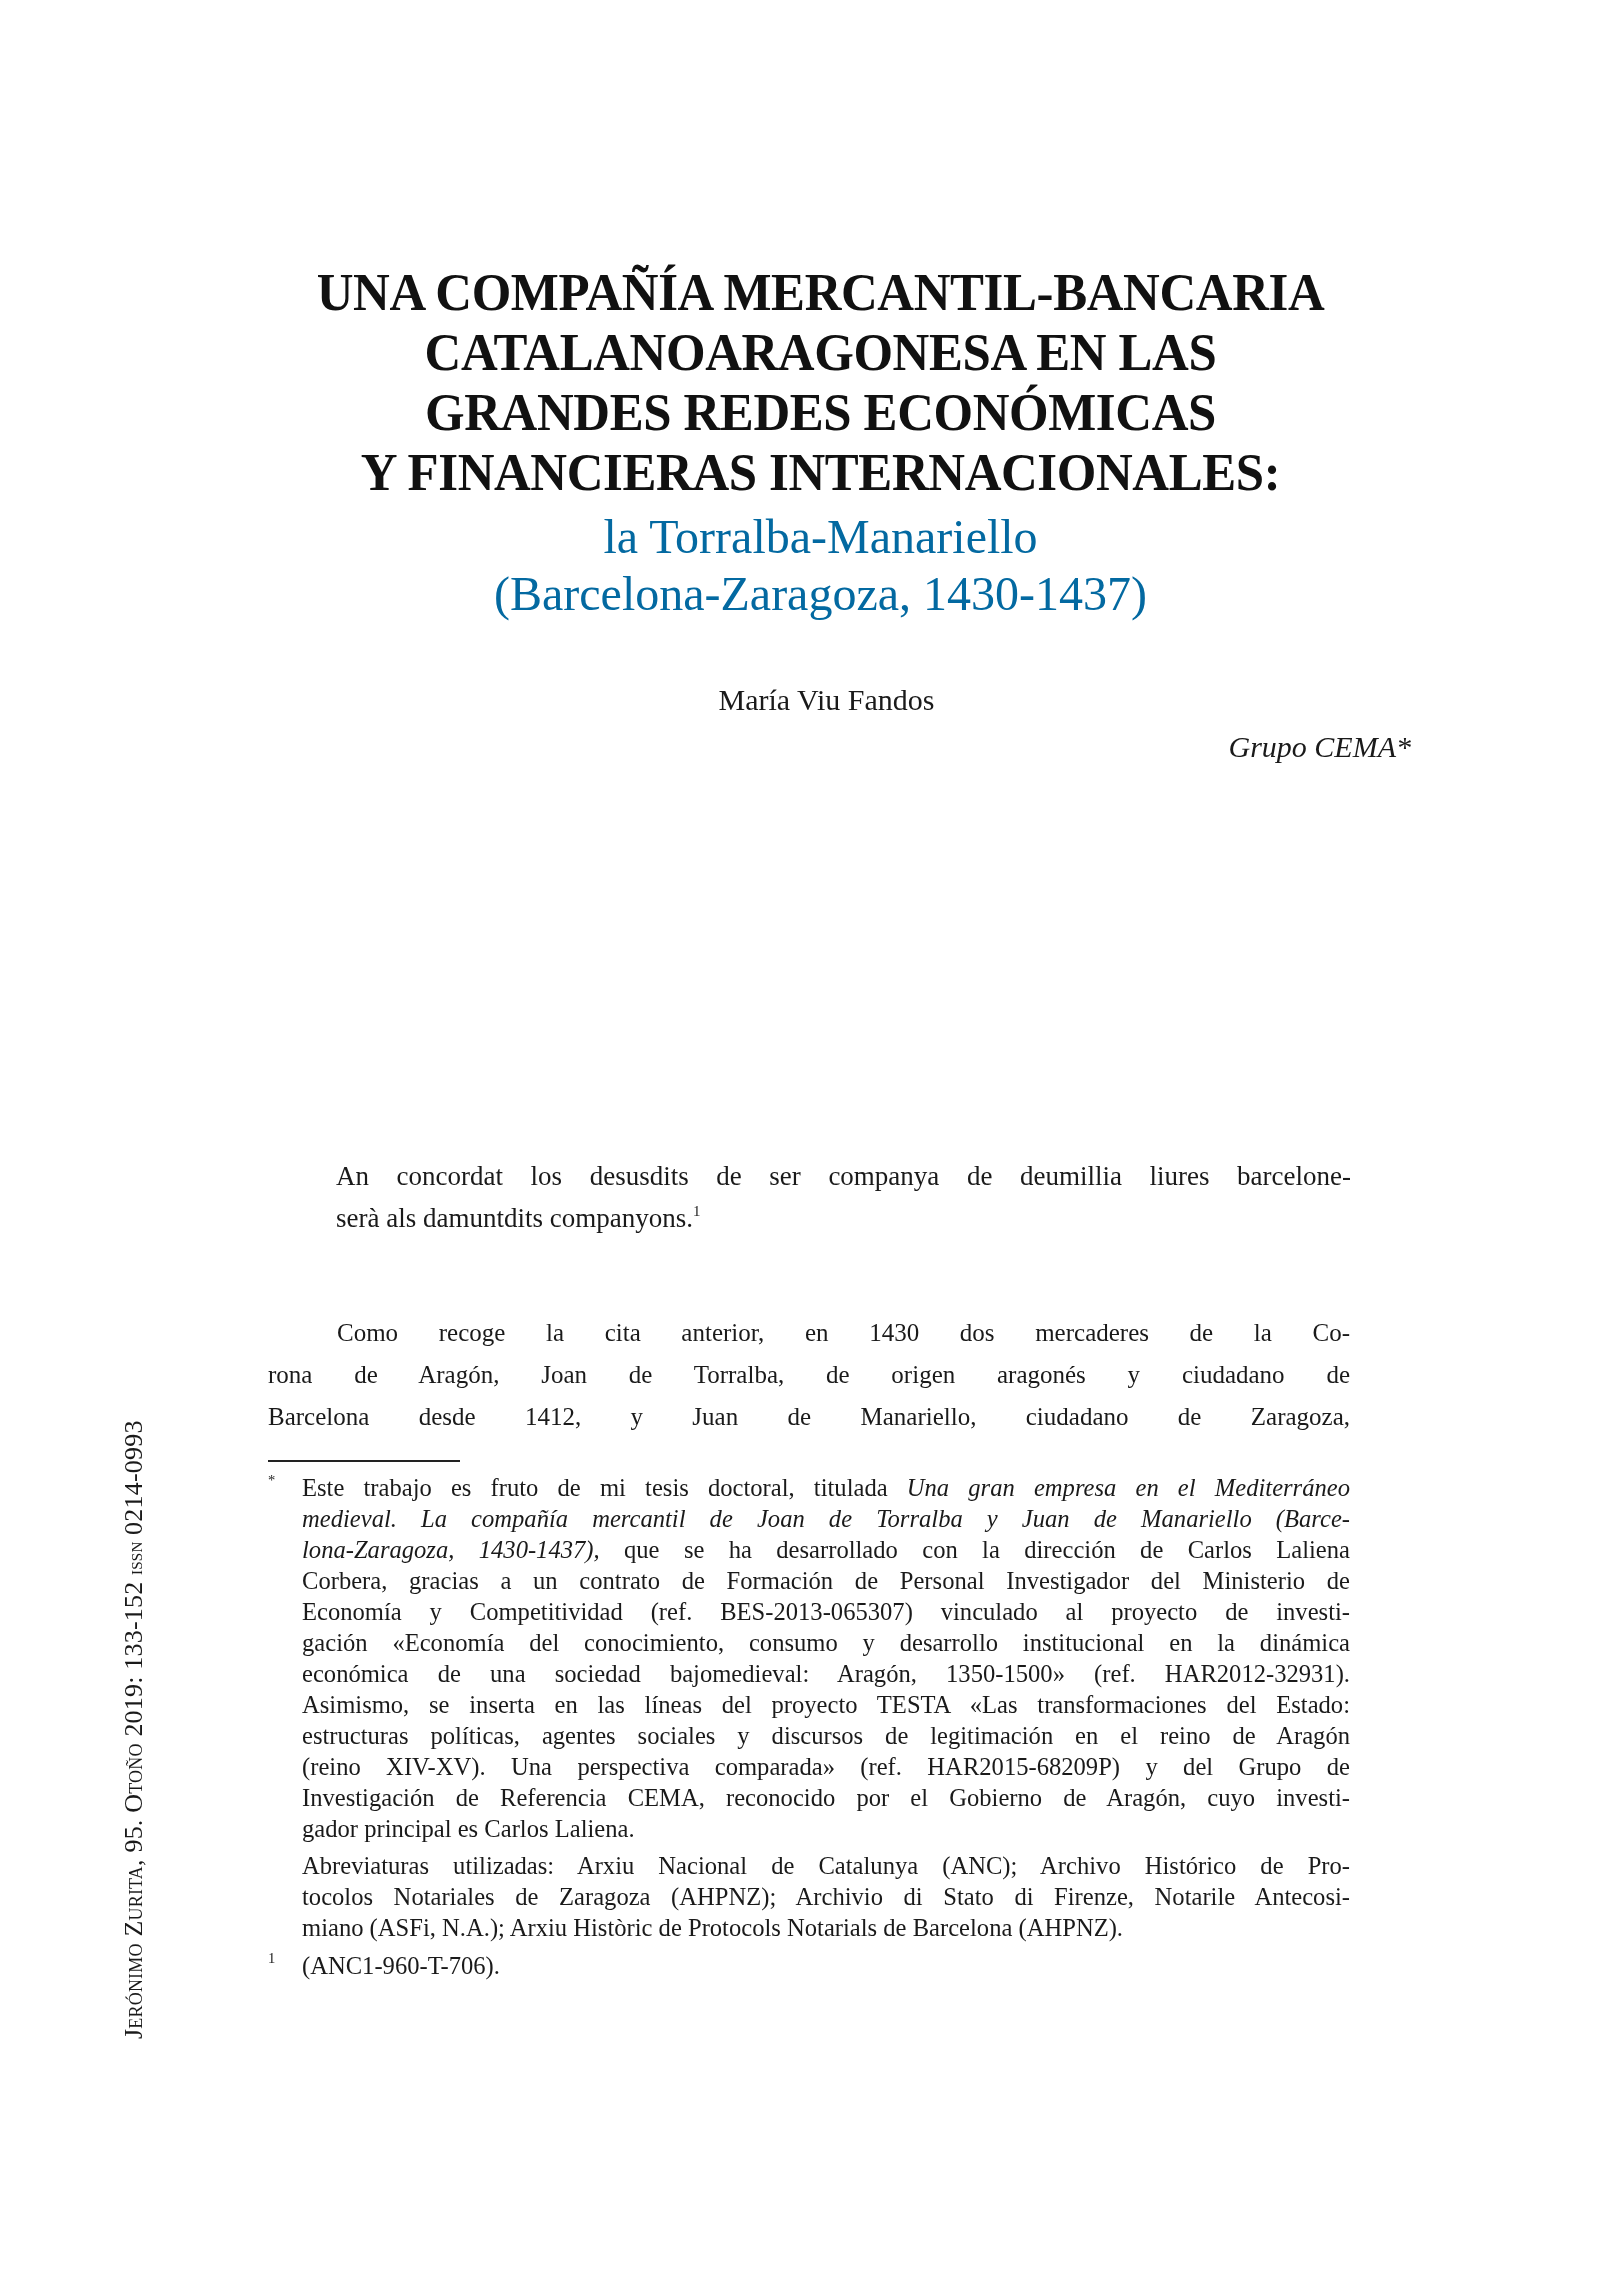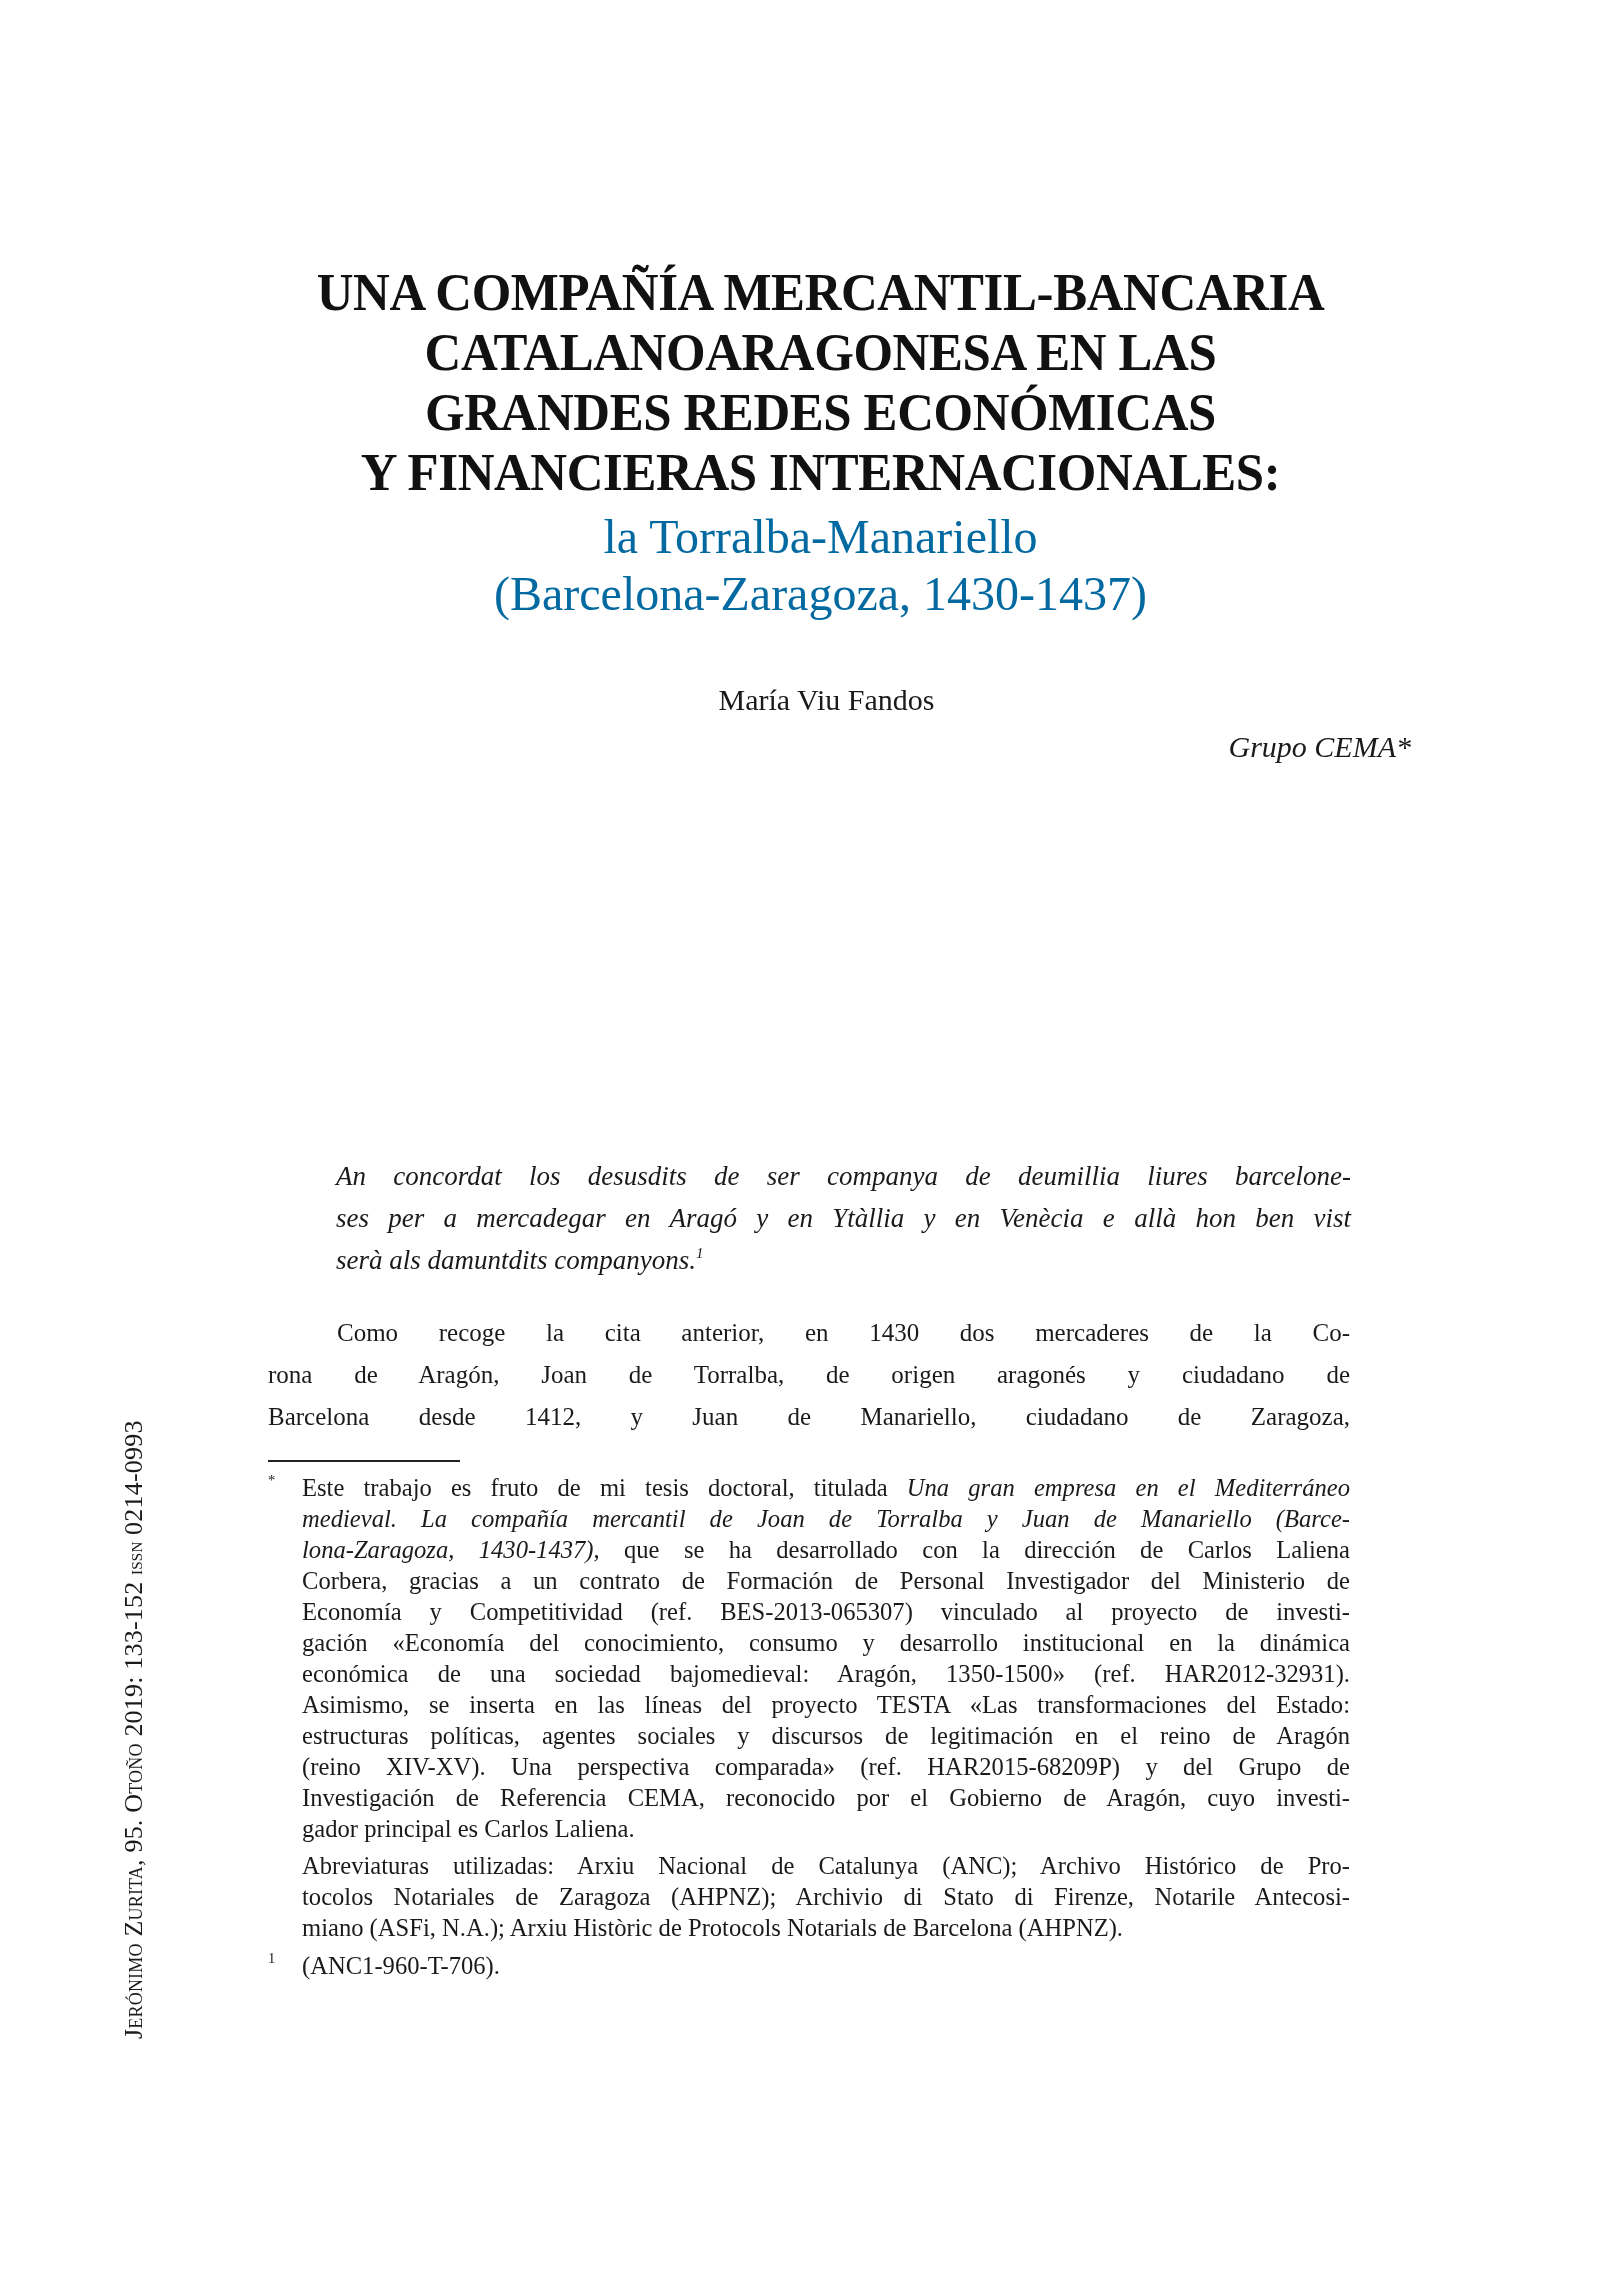--- a/index.html
+++ b/index.html
@@ -26,21 +26,21 @@
   }
   .affil {
     position: absolute; left: 242px; top: 724px; width: 1169px;
     text-align: right; font-size: 30px; line-height: 45px; font-style: italic;
   }
   .quote {
     position: absolute; left: 336px; top: 1155px; width: 1015px;
     font-size: 27px; line-height: 42px; text-align: justify;
     text-align-last: left;
   }
-  .quote .ln { display: block; text-align: justify; text-align-last: justify; white-space: nowrap; font-style: italic; }
+  .quote .ln { display: block; text-align: justify; text-align-last: justify; white-space: nowrap; }
   .quote .ln.last { text-align-last: left; }
   .body-text {
     position: absolute; left: 268px; top: 1312px; width: 1082px;
     font-size: 25px; line-height: 42px;
   }
   .body-text .ln { display: block; text-align: justify; text-align-last: justify; white-space: nowrap; }
   .indent { padding-left: 69px; }
   sup { font-size: 0.55em; vertical-align: 0.75em; line-height: 0; }
   .fn-rule {
     position: absolute; left: 268px; top: 1460px; width: 192px; height: 1.6px;
@@ -80,21 +80,20 @@
     <div class="subtitle-line">la Torralba-Manariello</div>
     <div class="subtitle-line">(Barcelona-Zaragoza, 1430-1437)</div>
   </div>
 </div>
 
 <div class="author">María Viu Fandos</div>
 <div class="affil">Grupo CEMA*</div>
 
 <div class="quote">
   <span class="ln">An concordat los desusdits de ser companya de deumillia liures barcelone-</span>
-  <span class="ln">ses per a mercadegar en Aragó y en Ytàllia y en Venècia e allà hon ben vist</span>
   <span class="ln last"><span>serà als damuntdits companyons.</span><sup>1</sup></span>
 </div>
 
 <div class="body-text">
   <span class="ln indent">Como recoge la cita anterior, en 1430 dos mercaderes de la Co-</span>
   <span class="ln">rona de Aragón, Joan de Torralba, de origen aragonés y ciudadano de</span>
   <span class="ln">Barcelona desde 1412, y Juan de Manariello, ciudadano de Zaragoza,</span>
 </div>
 
 <div class="fn-rule"></div>

